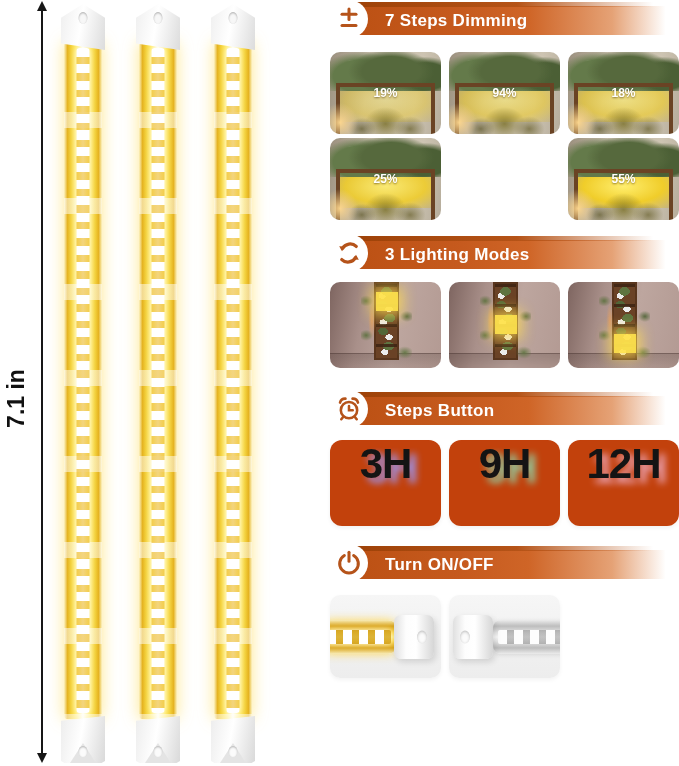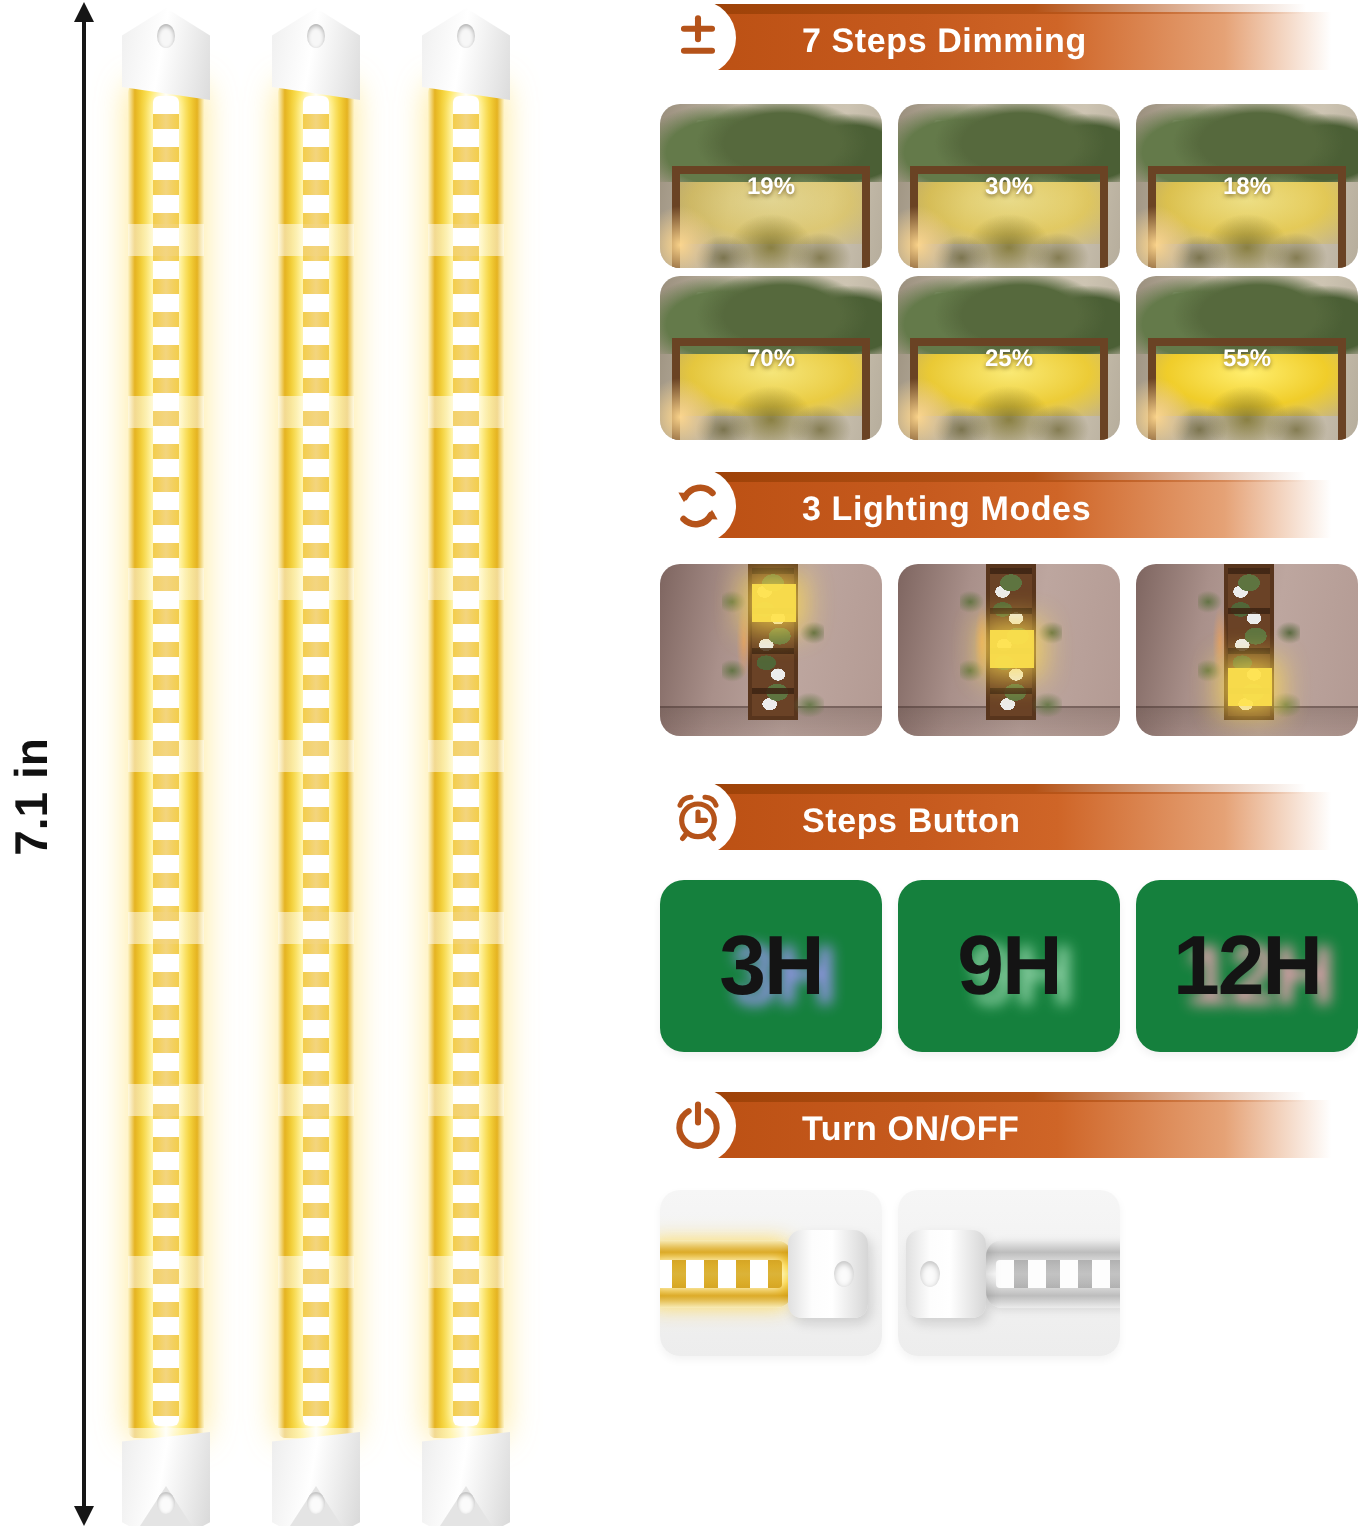--- a/index.html
+++ b/index.html
@@ -48,21 +48,21 @@
   
   .right-panel{position:absolute;left:330px;top:0;width:349px;}
 
   .sec-header{position:relative;height:33px;}
   .banner{position:absolute;left:15px;right:0;top:4px;height:29px;
     border-radius:15px 6px 6px 15px;
     background:linear-gradient(90deg,#bb5013 0%,#c65a1e 35%,#cf6527 55%,#e5a276 80%,rgba(255,255,255,0) 96%);}
   .banner::before{content:"";position:absolute;left:10px;right:0;top:-4px;height:5px;
     border-radius:3px 0 0 0;
     background:linear-gradient(90deg,#9e4208,#b55317 50%,rgba(255,255,255,0) 92%);}
-  .banner-label{position:absolute;left:56px;top:50%;transform:translateY(-50%);
+  .banner-label{position:absolute;left:40px;top:50%;transform:translateY(-50%);
     color:#ffffff;font-weight:bold;font-size:17px;letter-spacing:.3px;white-space:nowrap;}
   .icon-circle{position:absolute;left:0;top:-2px;width:38px;height:38px;border-radius:50%;
     background:#ffffff;display:flex;align-items:center;justify-content:center;z-index:2;}
   .icon-circle svg{width:28px;height:28px;}
 
   
   .thumb{width:111px;border-radius:10px;overflow:hidden;position:relative;flex:0 0 auto;}
   .pd{position:absolute;}
 
   
@@ -122,22 +122,22 @@
       radial-gradient(10px 8px at 10% 62%,rgba(92,112,62,.9),transparent 70%),
       radial-gradient(12px 9px at 86% 82%,rgba(97,117,67,.9),transparent 70%);}
   .thumb-mode .warm-strip{left:33%;top:18%;width:9%;height:55%;
     background:radial-gradient(50% 50% at 50% 50%,rgba(255,162,72,.55),transparent 75%);}
   .thumb-mode .mglow{left:41%;width:20%;height:22%;background:#ffe34d;
     box-shadow:0 0 14px 5px rgba(255,220,80,.8);opacity:.95;}
   .m-top .mglow{top:12%;} .m-mid .mglow{top:38%;} .m-bot .mglow{top:60%;}
 
   
   .timer-row{margin-top:15px;display:flex;justify-content:space-between;width:349px;}
-  .timer-card{width:111px;height:86px;background:#15803d;border-radius:12px;
-    display:flex;align-items:center;justify-content:center;
+  .timer-card{width:111px;height:86px;background:#c2410c;border-radius:12px;
+    display:flex;justify-content:center;
     box-shadow:0 2px 4px rgba(0,0,0,.06);}
   .timer-text{font-size:42px;font-weight:bold;color:#141414;letter-spacing:-1px;}
   .t3 .timer-text{text-shadow:6px 5px 7px #9c96f2;}
   .t9 .timer-text{text-shadow:6px 5px 7px #8fd2a6;}
   .t12 .timer-text{text-shadow:6px 5px 7px #eaa2b2;}
 
   
   .power-row{margin-top:16px;display:flex;gap:8px;width:349px;}
   .thumb-power{height:83px;background:linear-gradient(180deg,#f6f6f6,#ededed);
     box-shadow:0 2px 4px rgba(0,0,0,.05);}
@@ -235,39 +235,30 @@
         <div class="pd warm"></div>
       <div class="pd pct-label">19%</div>
     </div>
     <div class="thumb thumb-dim d2">
       <div class="pd planter"></div>
         <div class="pd ivy"></div>
         <div class="pd frame"></div>
       <div class="pd glow"></div>
         <div class="pd under"></div>
         <div class="pd warm"></div>
-      <div class="pd pct-label">30%</div>
+      <div class="pd pct-label">94%</div>
     </div>
     <div class="thumb thumb-dim d3">
       <div class="pd planter"></div>
         <div class="pd ivy"></div>
         <div class="pd frame"></div>
       <div class="pd glow"></div>
         <div class="pd under"></div>
         <div class="pd warm"></div>
       <div class="pd pct-label">18%</div>
-    </div>
-    <div class="thumb thumb-dim d5">
-      <div class="pd planter"></div>
-        <div class="pd ivy"></div>
-        <div class="pd frame"></div>
-      <div class="pd glow"></div>
-        <div class="pd under"></div>
-        <div class="pd warm"></div>
-      <div class="pd pct-label">70%</div>
     </div>
     <div class="thumb thumb-dim d6">
       <div class="pd planter"></div>
         <div class="pd ivy"></div>
         <div class="pd frame"></div>
       <div class="pd glow"></div>
         <div class="pd under"></div>
         <div class="pd warm"></div>
       <div class="pd pct-label">25%</div>
     </div>

